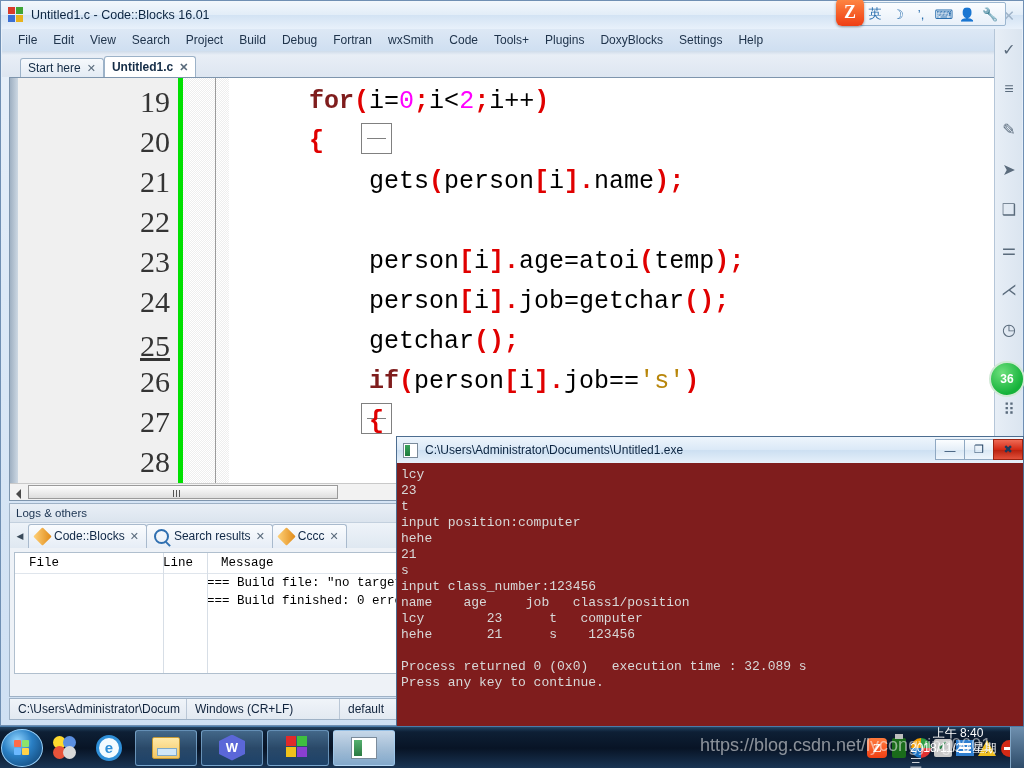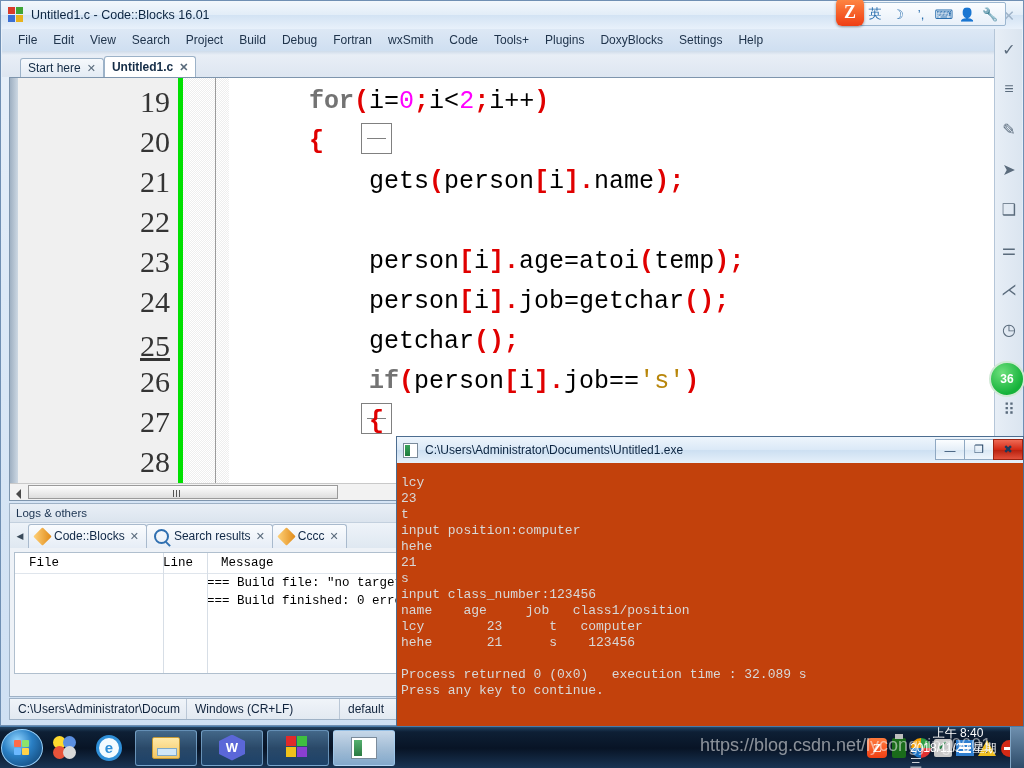--- a/index.html
+++ b/index.html
@@ -106,21 +106,21 @@
   .ln{
     position:absolute;left:0;width:152px;text-align:right;
     font-family:"Liberation Serif", serif;font-size:30px;color:#343434;
     line-height:40px;
   }
   .code{
     position:absolute;left:0;
     font-family:"Liberation Mono", monospace;font-size:25px;
     color:#000;white-space:pre;line-height:40px;
   }
-  .kw{color:#737373;font-weight:bold;}
+  .kw{color:#7f1d1d;font-weight:bold;}
   .pn{color:#e00000;font-weight:bold;}
   .num{color:#ff00ff;}
   .str{color:#b8860b;}
 
   
   #ed-vscroll{
     position:absolute;right:0;top:0;width:17px;height:407px;
     background:#f2f2f2;border-left:1px solid #c9c9c9;box-sizing:border-box;
   }
   #ed-vscroll .arrow-up{position:absolute;left:4px;top:6px;width:0;height:0;
@@ -244,23 +244,23 @@
   #console-winbtns{position:absolute;right:0;top:2px;display:flex;}
   .cwb{
     width:30px;height:21px;border:1px solid #8fa8c2;box-sizing:border-box;margin-left:-1px;
     background:linear-gradient(180deg,#fbfdff 0%,#e6eff8 50%,#d9e7f4 51%,#eef5fc 100%);
     display:flex;align-items:center;justify-content:center;font-size:11px;color:#1a3a5c;
   }
   .cwb.close{background:linear-gradient(180deg,#ef6a55 0%,#d32a16 50%,#b51f0d 51%,#e2503a 100%);
     border-color:#9b2211;}
   #console-body{
     position:absolute;left:0;top:26px;width:626px;height:264px;
-    background:#c2410c;color:#d8d8d8;
+    background:#7f1d1d;color:#d8d8d8;
     font-family:"Liberation Mono", monospace;font-size:13px;
-    line-height:16px;padding:12px 0 0 4px;box-sizing:border-box;
+    line-height:16px;padding:4px 0 0 4px;box-sizing:border-box;
     white-space:pre;overflow:hidden;
   }
   #console-caret{position:absolute;left:1px;top:28px;width:3px;height:14px;background:#7aa7d8;}
 
   
   #taskbar{
     position:absolute;left:0;bottom:0;width:1024px;height:42px;
     background:linear-gradient(180deg,rgba(36,68,100,0.97) 0%,rgba(14,32,54,0.98) 12%,rgba(8,20,38,0.99) 52%,rgba(26,54,86,0.97) 100%);
     border-top:1px solid #4a7ba8;box-sizing:border-box;
     display:flex;align-items:center;

